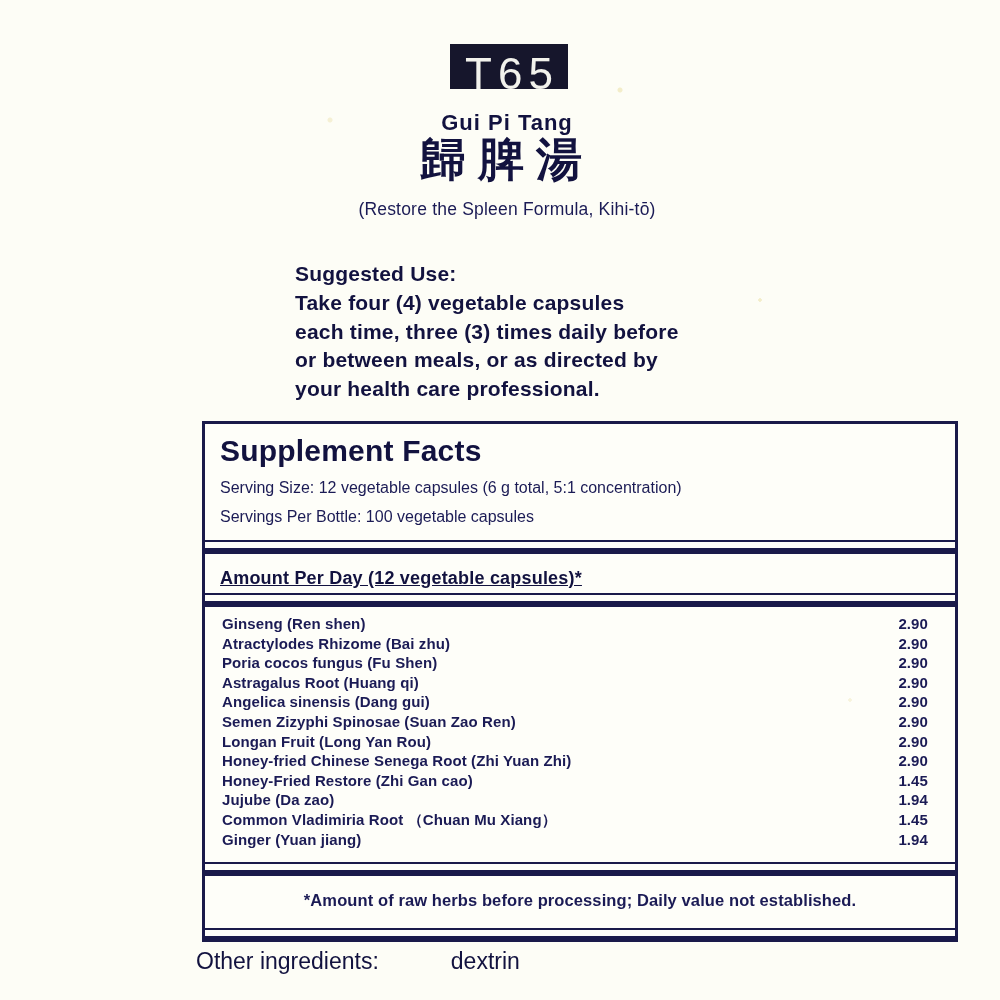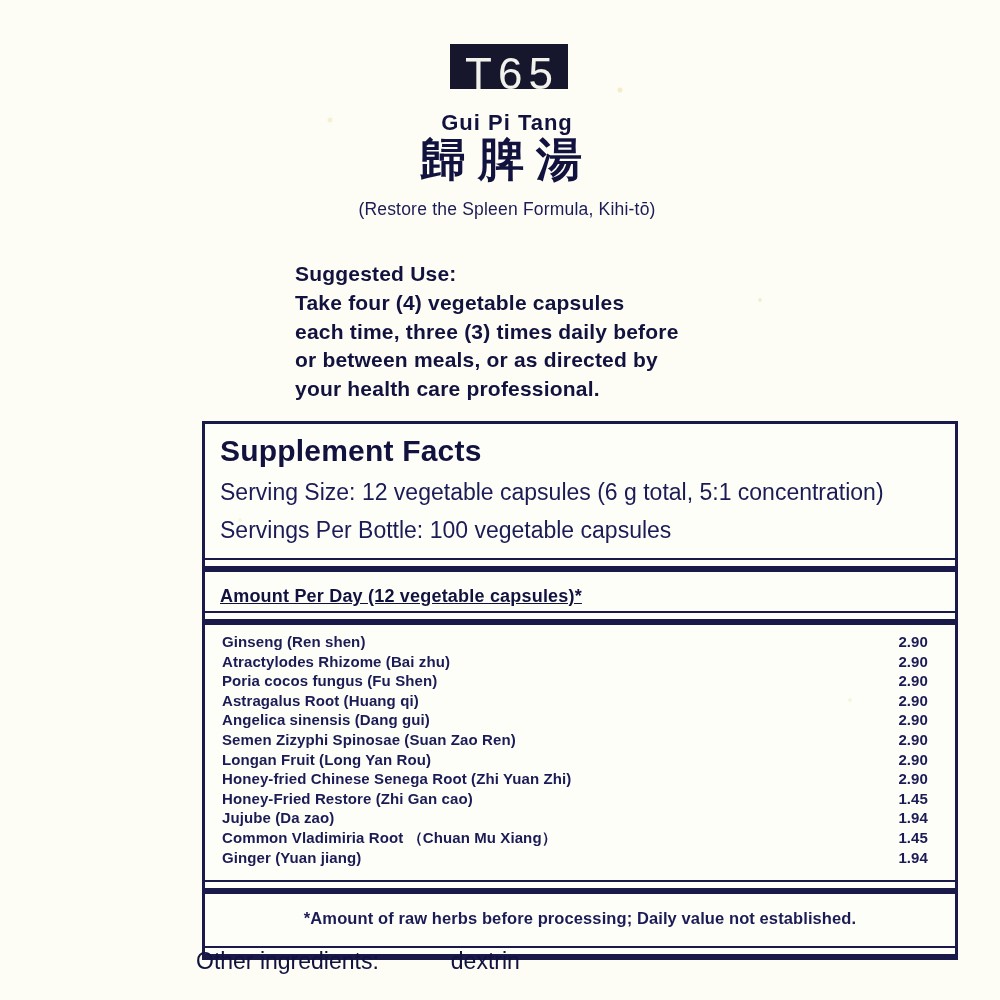--- a/index.html
+++ b/index.html
@@ -39,21 +39,21 @@
   }
   .subtitle{top:199px;font-size:17.5px;letter-spacing:0.2px;}
   .suggested{position:absolute;top:260px;left:295px;font-size:21px;font-weight:700;
     line-height:28.8px;color:var(--ink-dark);letter-spacing:0.2px;}
   .panel{
     position:absolute;top:421px;left:194px;width:756px;
     border:3px solid var(--border);border-bottom:none;background:rgba(255,255,255,0.35);margin-left:8px;
   }
   .sec1{padding:10px 14px 14px 15px;}
   .facts-title{font-size:30px;font-weight:700;color:var(--ink-dark);letter-spacing:0.2px;}
-  .serving-line{margin-top:11px;font-size:23px;}
+  .serving-line{margin-top:11px;font-size:16px;}
   .divider{border-top:2px solid var(--border);}
   .divider .bar{height:6px;background:var(--border);margin-top:6px;}
   .sec2{padding:14px 15px 4px;font-size:18px;font-weight:700;color:var(--ink-dark);letter-spacing:0.2px;text-decoration:underline;}
   .sec3{padding:7px 27px 13px 17px;}
   .ing-row{display:flex;justify-content:space-between;align-items:baseline;
     font-size:15px;font-weight:700;line-height:19.6px;letter-spacing:0.1px;gap:41px;}
   .sec4{padding:15px 10px 18px;text-align:center;font-size:16.5px;font-weight:700;letter-spacing:0.1px;}
   .other{position:absolute;top:948px;left:196px;display:flex;font-size:23px;color:var(--ink-dark);gap:23px;}
   .other .value{margin-left:49px;}
 </style>

